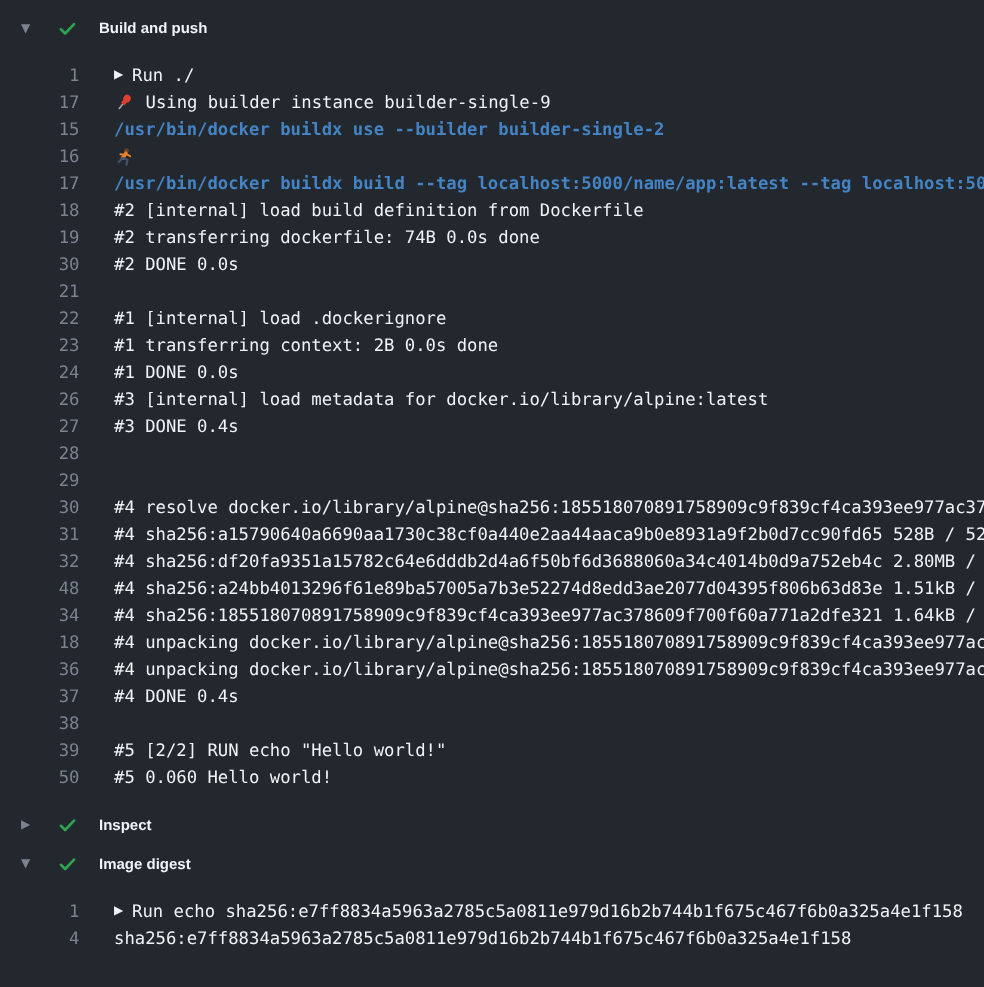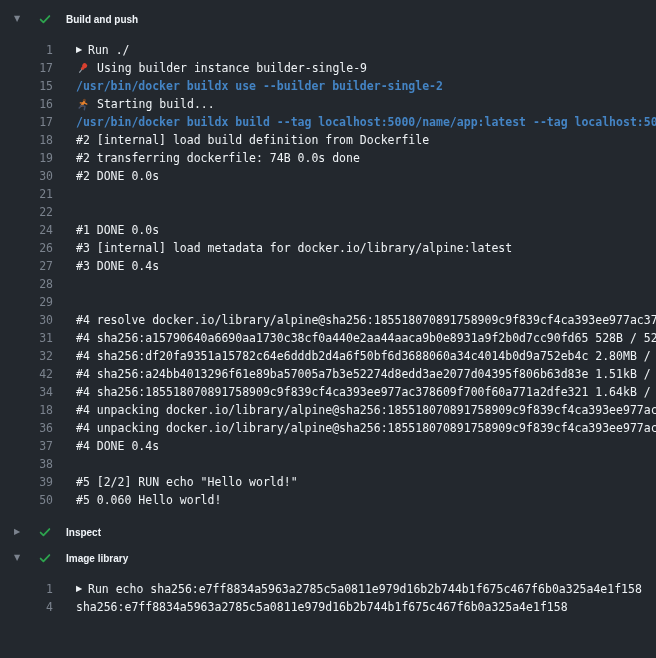--- a/index.html
+++ b/index.html
@@ -87,21 +87,21 @@
           <span class="num">15</span>
           <span class="txt cmd"><span>/usr/bin/docker buildx use --builder builder-single-2</span></span>
         </div>
         <div class="row">
           <span class="num">16</span>
           <span class="txt"><span class="ic"><svg viewBox="0 0 14 14" width="13" height="13" aria-hidden="true">
                 <circle cx="9" cy="2.6" r="1.7" fill="#6b4226"></circle>
                 <path d="M8.6 4.5 L6.2 8" stroke="#e8822d" stroke-width="2.6" stroke-linecap="round"></path>
                 <path d="M6.4 8 L9.6 9.2 M6.2 8 L3.4 10.8 M9.6 9.2 L9 12.6" stroke="#46526b" stroke-width="1.6" stroke-linecap="round"></path>
                 <path d="M9 5.2 L11.6 6.6 M7.4 5.6 L4.6 5.2" stroke="#e8822d" stroke-width="1.4" stroke-linecap="round"></path>
-              </svg></span><span>Starting build...</span></span>
+              </svg></span></span>
         </div>
         <div class="row">
           <span class="num">17</span>
           <span class="txt cmd"><span>/usr/bin/docker buildx build --tag localhost:5000/name/app:latest --tag localhost:5000</span></span>
         </div>
         <div class="row">
           <span class="num">18</span>
           <span class="txt"><span>#2 [internal] load build definition from Dockerfile</span></span>
         </div>
         <div class="row">
@@ -111,20 +111,25 @@
         <div class="row">
           <span class="num">30</span>
           <span class="txt"><span>#2 DONE 0.0s</span></span>
         </div>
         <div class="row">
           <span class="num">21</span>
           <span class="txt"><span></span></span>
         </div>
         <div class="row">
           <span class="num">22</span>
+          <span class="txt"><span>#1 [internal] load .dockerignore</span></span>
+        </div>
+        <div class="row">
+          <span class="num">23</span>
+          <span class="txt"><span>#1 transferring context: 2B 0.0s done</span></span>
         </div>
         <div class="row">
           <span class="num">24</span>
           <span class="txt"><span>#1 DONE 0.0s</span></span>
         </div>
         <div class="row">
           <span class="num">26</span>
           <span class="txt"><span>#3 [internal] load metadata for docker.io/library/alpine:latest</span></span>
         </div>
         <div class="row">
@@ -144,21 +149,21 @@
         </div>
         <div class="row">
           <span class="num">31</span>
           <span class="txt"><span>#4 sha256:a15790640a6690aa1730c38cf0a440e2aa44aaca9b0e8931a9f2b0d7cc90fd65 528B / 528B</span></span>
         </div>
         <div class="row">
           <span class="num">32</span>
           <span class="txt"><span>#4 sha256:df20fa9351a15782c64e6dddb2d4a6f50bf6d3688060a34c4014b0d9a752eb4c 2.80MB / 2.80MB</span></span>
         </div>
         <div class="row">
-          <span class="num">42</span>
+          <span class="num">48</span>
           <span class="txt"><span>#4 sha256:a24bb4013296f61e89ba57005a7b3e52274d8edd3ae2077d04395f806b63d83e 1.51kB / 1.51kB</span></span>
         </div>
         <div class="row">
           <span class="num">34</span>
           <span class="txt"><span>#4 sha256:185518070891758909c9f839cf4ca393ee977ac378609f700f60a771a2dfe321 1.64kB / 1.64kB</span></span>
         </div>
         <div class="row">
           <span class="num">18</span>
           <span class="txt"><span>#4 unpacking docker.io/library/alpine@sha256:185518070891758909c9f839cf4ca393ee977ac378</span></span>
         </div>
@@ -196,21 +201,21 @@
       </div>
     </div>
     <div class="section">
       <div class="hdr">
         <span class="chev">▼</span>
         <span class="check">
           <svg viewBox="0 0 16 16" width="14" height="14" aria-hidden="true">
             <path d="M3 8.6l3.2 3.2L13 4.6" fill="none" stroke="currentColor" stroke-width="2" stroke-linecap="round" stroke-linejoin="round"></path>
           </svg>
         </span>
-        <span class="title">Image library</span>
+        <span class="title">Image digest</span>
       </div>
       <div class="body">
         <div class="row">
           <span class="num">1</span>
           <span class="txt"><span class="ic play">▶</span><span>Run echo sha256:e7ff8834a5963a2785c5a0811e979d16b2b744b1f675c467f6b0a325a4e1f158</span></span>
         </div>
         <div class="row">
           <span class="num">4</span>
           <span class="txt"><span>sha256:e7ff8834a5963a2785c5a0811e979d16b2b744b1f675c467f6b0a325a4e1f158</span></span>
         </div>

